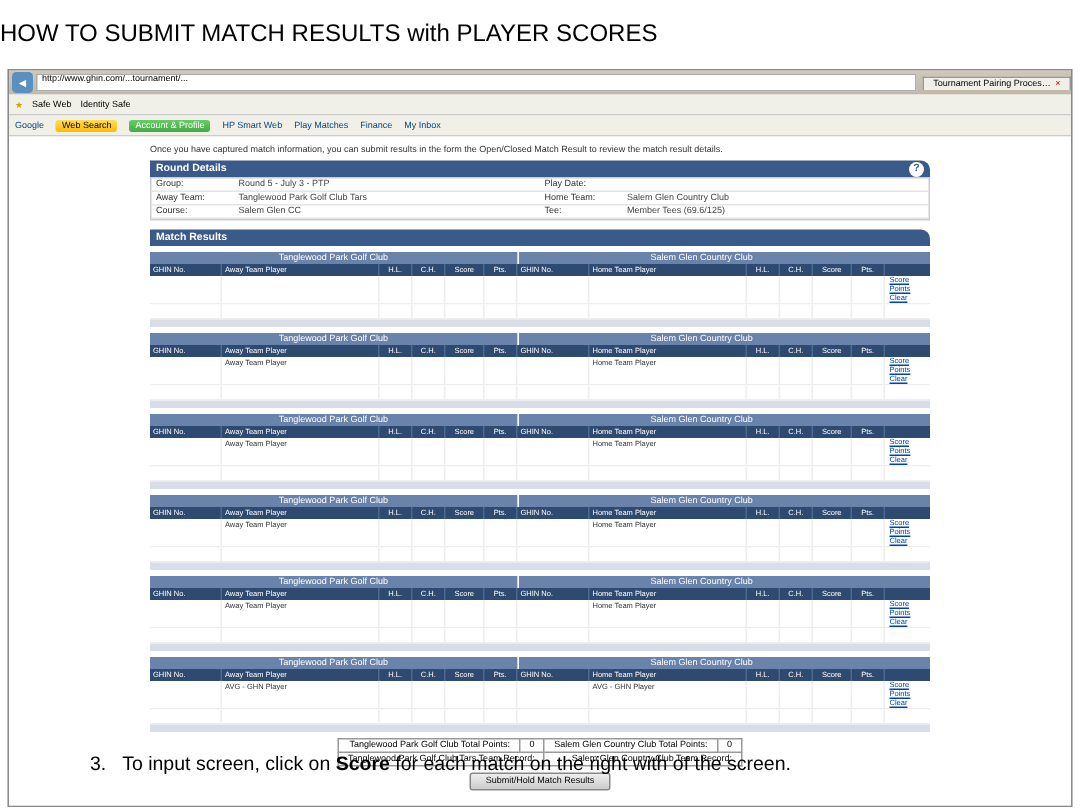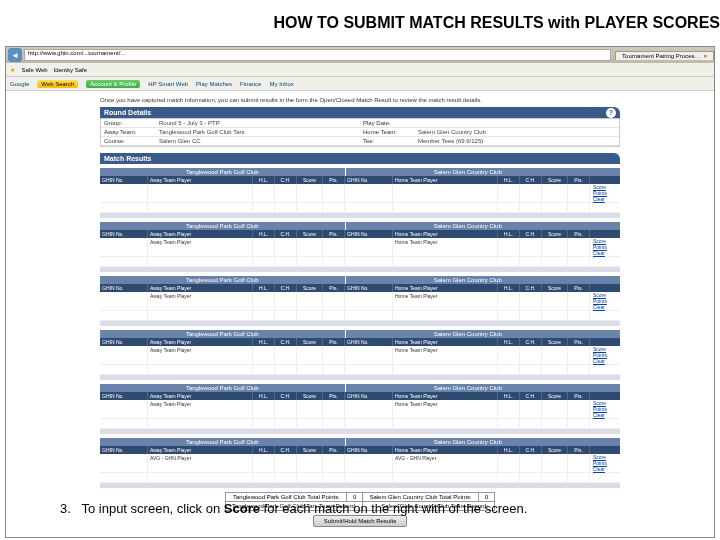--- a/index.html
+++ b/index.html
@@ -1,17 +1,17 @@
 <!DOCTYPE html>
 <html><head>
 <meta charset="utf-8">
 <style>
   * { box-sizing: border-box; margin: 0; padding: 0; }
   body { font-family: Arial, sans-serif; font-size: 10px; background: #fff; width: 720px; height: 540px; position: relative; }
-  .heading { font-size: 16px; font-weight: bold; text-align: right; padding: 14px 0; }
+  .heading { font-size: 16px; font-weight: normal; text-align: left; padding: 14px 0; }
   .browser-frame { border: 1px solid #888; background: #e8e8e8; width: 710px; margin: 0 auto; }
   .tab-strip { display: flex; align-items: center; height: 16px; background: linear-gradient(#d0c8b8,#c0b8a8); }
   .nav-btn { width: 14px; height: 14px; border-radius: 3px; background: #5a8fc0; margin: 1px 2px; display: flex; align-items: center; justify-content: center; color: #fff; font-size: 8px; }
   .addr-bar { flex: 1; height: 12px; background: #fff; border: 1px solid #aaa; font-size: 6px; padding: 0 3px; overflow: hidden; white-space: nowrap; }
   .tab { background: #f0f0e8; border: 1px solid #999; border-bottom: none; padding: 1px 6px; font-size: 6px; margin-left: 4px; display: flex; align-items: center; gap: 3px; }
   .tab .x { color: #c00; }
   .toolbar-row { display: flex; align-items: center; height: 14px; background: #f0f0e8; border-bottom: 1px solid #ccc; padding: 0 4px; gap: 6px; font-size: 6px; }
   .star { color: #d4a000; }
   .bookmarks-row { display: flex; align-items: center; height: 14px; background: #f0f0e8; border-bottom: 1px solid #ccc; padding: 0 4px; gap: 8px; font-size: 6px; }
   .bm-link { color: #004488; }

